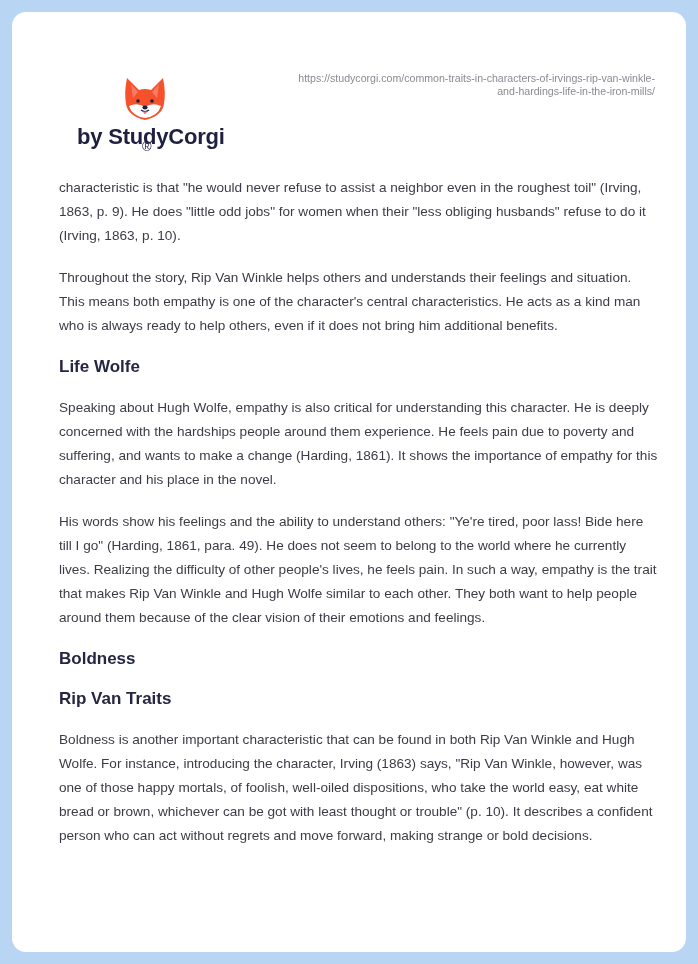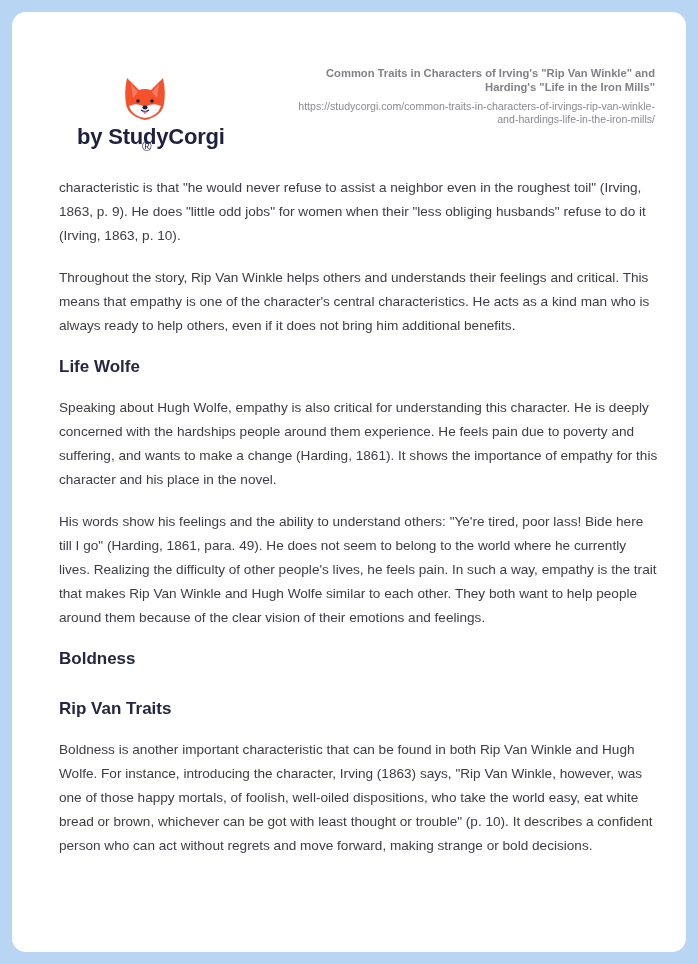--- a/index.html
+++ b/index.html
@@ -63,21 +63,21 @@
     line-height: 24px;
     color: #3c3c48;
   }
   .content h3 {
     margin: 0 0 18px 0;
     font-size: 17px;
     font-weight: 700;
     color: #252642;
     line-height: 22px;
   }
-  .content h3.tight { margin-bottom: 28px; }
+  .content h3.tight { margin-bottom: 18px; }
 </style>
 </head>
 <body>
 
 <div class="card">
   <div class="header">
     <div class="logo">
       <svg class="logo-icon" viewBox="0 0 42 46">
         <path d="M3 2 L15 14 Q21 12 27 14 L39 2 Q42 16 40 28 Q38 40 21 44 Q4 40 2 28 Q0 16 3 2 Z" fill="#f4512c"></path>
         <path d="M7 8 L14 16 L9 22 Z" fill="#ffffff" opacity="0.25"></path>
@@ -86,28 +86,27 @@
         <circle cx="14" cy="25" r="1.8" fill="#1f2040"></circle>
         <circle cx="28" cy="25" r="1.8" fill="#1f2040"></circle>
         <ellipse cx="21" cy="31.5" rx="2.6" ry="1.9" fill="#1f2040"></ellipse>
         <path d="M17 34 Q21 37 25 34" stroke="#1f2040" stroke-width="1.2" fill="none"></path>
         <path d="M19 35.5 Q21 40.5 23 35.5 Z" fill="#f06b8a"></path>
       </svg>
       <span class="logo-text">by StudyCorgi</span>
       <span class="logo-reg">®</span>
     </div>
     <div class="meta">
-      <div class="meta-title">Common Traits in Characters of Irving's "Rip Van Winkle" and Harding's "Life in the Iron Mills"</div>
       <div class="meta-url">https://studycorgi.com/common-traits-in-characters-of-irvings-rip-van-winkle-and-hardings-life-in-the-iron-mills/</div>
     </div>
   </div>
 
   <div class="content">
     <p>characteristic is that "he would never refuse to assist a neighbor even in the roughest toil" (Irving, 1863, p. 9). He does "little odd jobs" for women when their "less obliging husbands" refuse to do it (Irving, 1863, p. 10).</p>
-    <p>Throughout the story, Rip Van Winkle helps others and understands their feelings and critical. This means that empathy is one of the character's central characteristics. He acts as a kind man who is always ready to help others, even if it does not bring him additional benefits.</p>
+    <p>Throughout the story, Rip Van Winkle helps others and understands their feelings and situation. This means both empathy is one of the character's central characteristics. He acts as a kind man who is always ready to help others, even if it does not bring him additional benefits.</p>
     <h3>Life Wolfe</h3>
     <p>Speaking about Hugh Wolfe, empathy is also critical for understanding this character. He is deeply concerned with the hardships people around them experience. He feels pain due to poverty and suffering, and wants to make a change (Harding, 1861). It shows the importance of empathy for this character and his place in the novel.</p>
     <p>His words show his feelings and the ability to understand others: "Ye're tired, poor lass! Bide here till I go" (Harding, 1861, para. 49). He does not seem to belong to the world where he currently lives. Realizing the difficulty of other people's lives, he feels pain. In such a way, empathy is the trait that makes Rip Van Winkle and Hugh Wolfe similar to each other. They both want to help people around them because of the clear vision of their emotions and feelings.</p>
     <h3 class="tight">Boldness</h3>
     <h3>Rip Van Traits</h3>
     <p>Boldness is another important characteristic that can be found in both Rip Van Winkle and Hugh Wolfe. For instance, introducing the character, Irving (1863) says, "Rip Van Winkle, however, was one of those happy mortals, of foolish, well-oiled dispositions, who take the world easy, eat white bread or brown, whichever can be got with least thought or trouble" (p. 10). It describes a confident person who can act without regrets and move forward, making strange or bold decisions.</p>
   </div>
 </div>
 
 </body></html>

